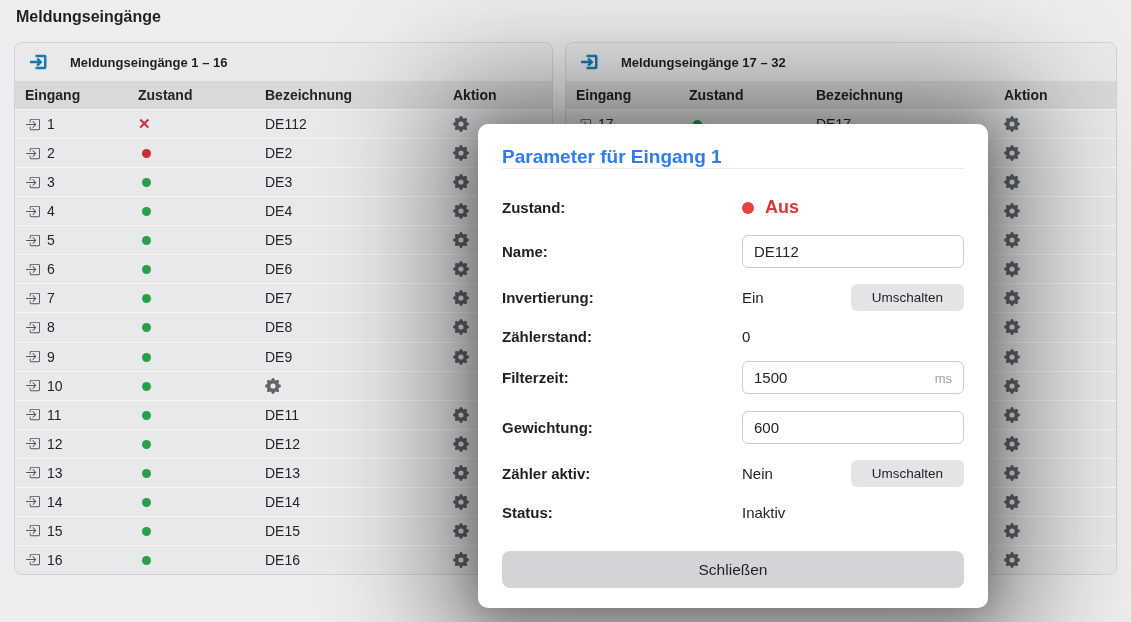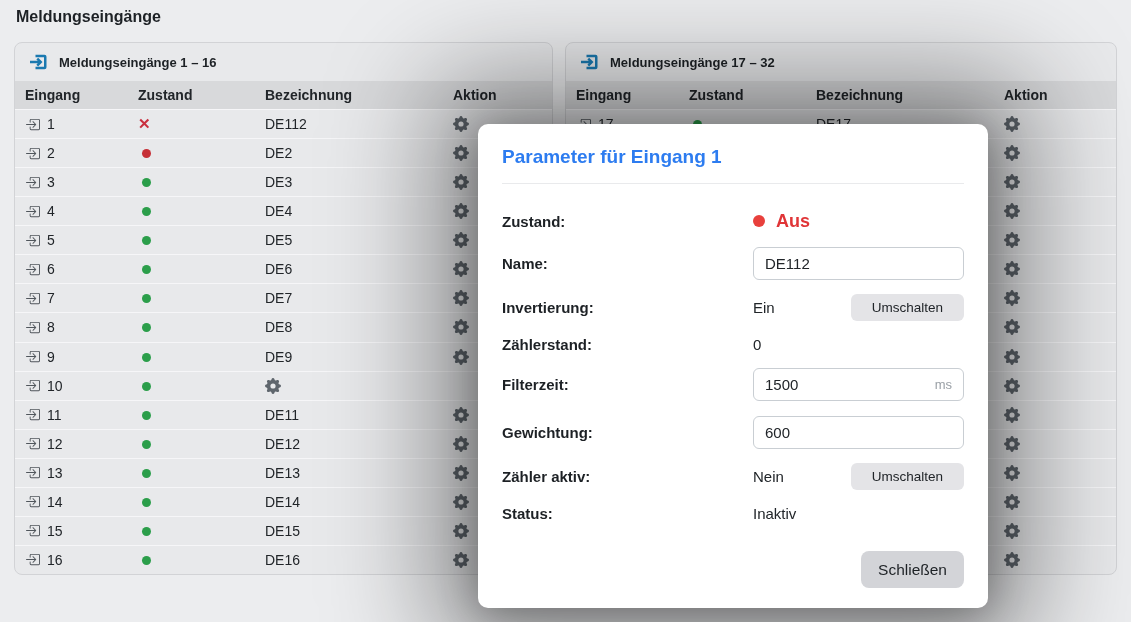--- a/index.html
+++ b/index.html
@@ -21,21 +21,21 @@
     background:#e8e9eb;
     border:1px solid #d2d3d6;
     border-radius:8px;
     display:flex; flex-direction:column;
     overflow:hidden;
   }
   .card-left  { left:14px;  width:539px; }
   .card-right { left:565px; width:552px; }
   .card-head {
     height:38px; flex:0 0 38px;
-    display:flex; align-items:center; gap:11px;
+    display:flex; align-items:center; gap:22px;
     padding:0 13px;
   }
   .card-head .hicon { width:20px; height:20px; display:block; }
   .card-title { font-size:13px; font-weight:bold; color:#1d2125; }
   .thead, .trow {
     display:grid;
     grid-template-columns:113px 127px 188px 1fr;
     align-items:center;
     padding:0 10px;
   }
@@ -69,29 +69,27 @@
     width:510px; height:484px;
     background:#ffffff;
     border-radius:10px;
     box-shadow:0 6px 40px rgba(0,0,0,0.30), 0 0 110px 45px rgba(0,0,0,0.40);
     padding:22px 24px 20px 24px;
     display:flex; flex-direction:column;
     z-index:5;
   }
   .modal-title {
     font-size:19px; font-weight:bold; color:#2d7cf0;
-    padding-bottom:15px;
     border-bottom:1px solid #e9eaec;
     margin-bottom:12px;
   }
   .fields { flex:1; display:flex; flex-direction:column; justify-content:space-evenly; }
   .frow {
     display:grid; grid-template-columns:240px 1fr;
     align-items:center;
-    gap:11px;
   }
   .flabel { font-size:15px; font-weight:bold; color:#1d2125; }
   .fvalue { display:flex; align-items:center; font-size:15px; color:#212529; }
   .status-dot {
     width:12px; height:12px; border-radius:50%;
     background:#e8403c; margin-right:11px; flex:0 0 12px;
   }
   .status-text { color:#e03537; font-weight:bold; font-size:18px; }
   .inwrap { position:relative; width:100%; }
   .tinput {
@@ -109,20 +107,21 @@
     margin-left:auto;
     height:27px; padding:0 21px;
     background:#e4e4e7; border:none; border-radius:6px;
     font-size:13.5px; color:#212529;
     font-family:"Liberation Sans", sans-serif;
     cursor:pointer;
   }
   .modal-footer {
     display:flex; justify-content:flex-end; 
     padding-top:14px;
+    flex-direction:column;
   }
   .btn {
     height:37px; padding:0 17px;
     border:none; border-radius:8px;
     font-size:15.5px; font-family:"Liberation Sans", sans-serif;
     cursor:pointer;
   }
   .btn-close { background:#d3d4d8; color:#1d2125; }
   .btn-save  { background:#2e7cf3; color:#ffffff; }
 </style>

